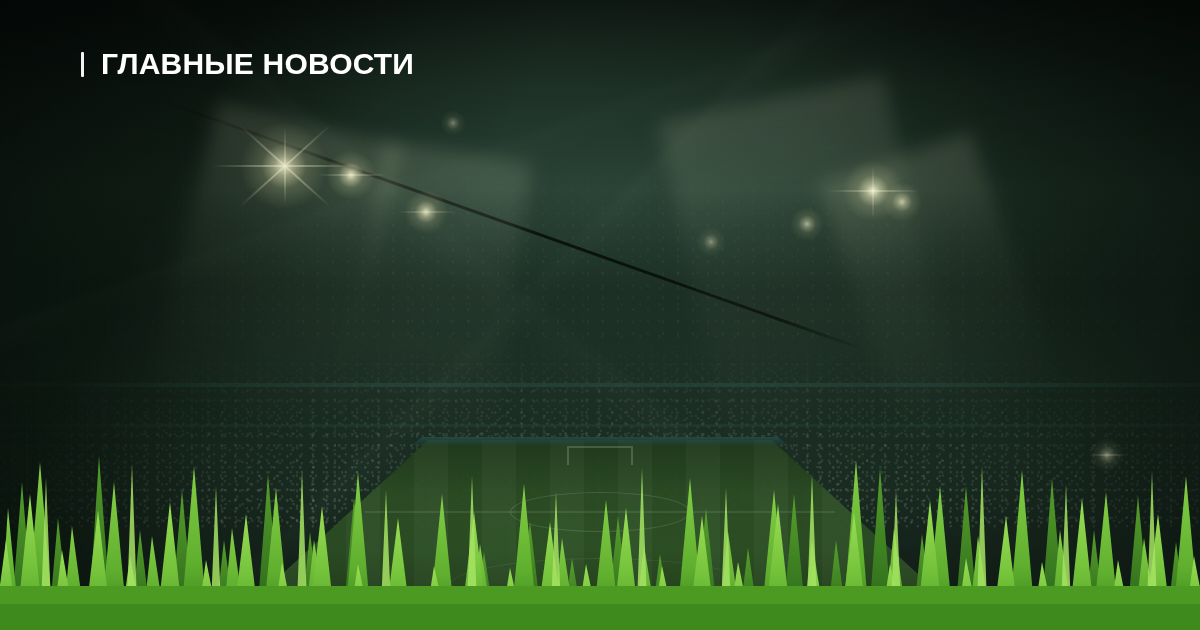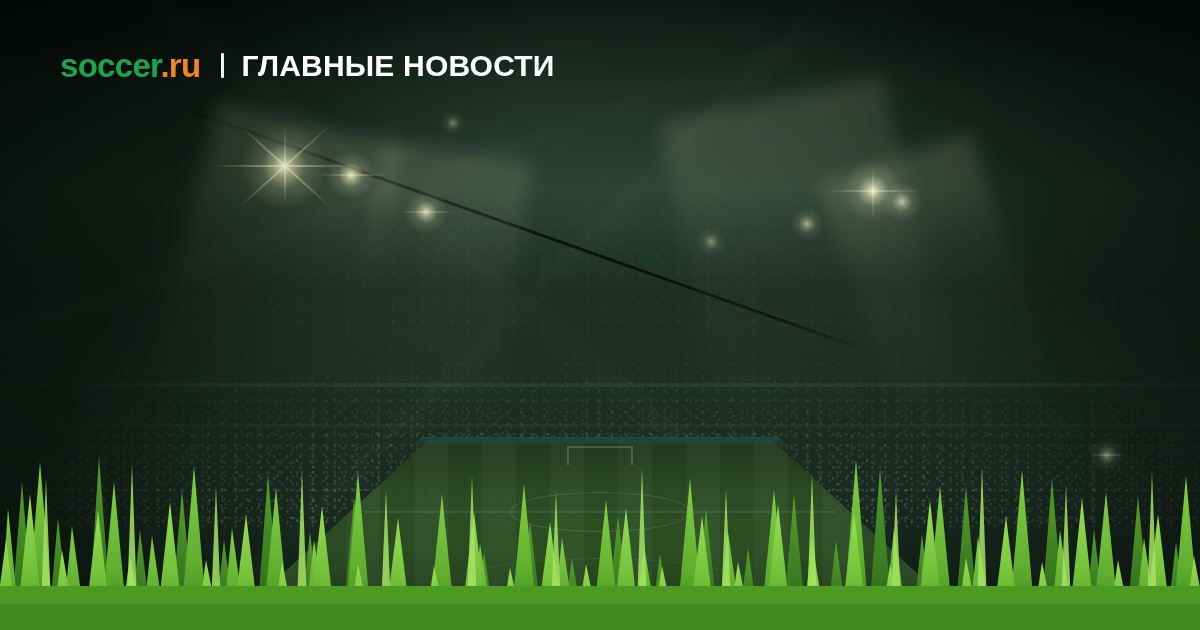--- a/index.html
+++ b/index.html
@@ -400,21 +400,18 @@
         <path d="M1060 240 L1066 94 L1072 240Z"></path>
           <path d="M1146 240 L1152 82 L1158 240Z"></path>
       </g>
 
       <rect x="0" y="196" width="1200" height="44" fill="#4d9a23"></rect>
       <rect x="0" y="214" width="1200" height="26" fill="#3f8a1d"></rect>
     </svg>
   </div>
 
   <div id="header">
-    <div id="logo">
-      <span class="part-soccer">soccer</span><span class="part-ru">.ru</span>
-    </div>
     <span id="header-sep"></span>
     <div id="header-label">ГЛАВНЫЕ НОВОСТИ</div>
   </div>
 
 
 </div>
 
 </body></html>

